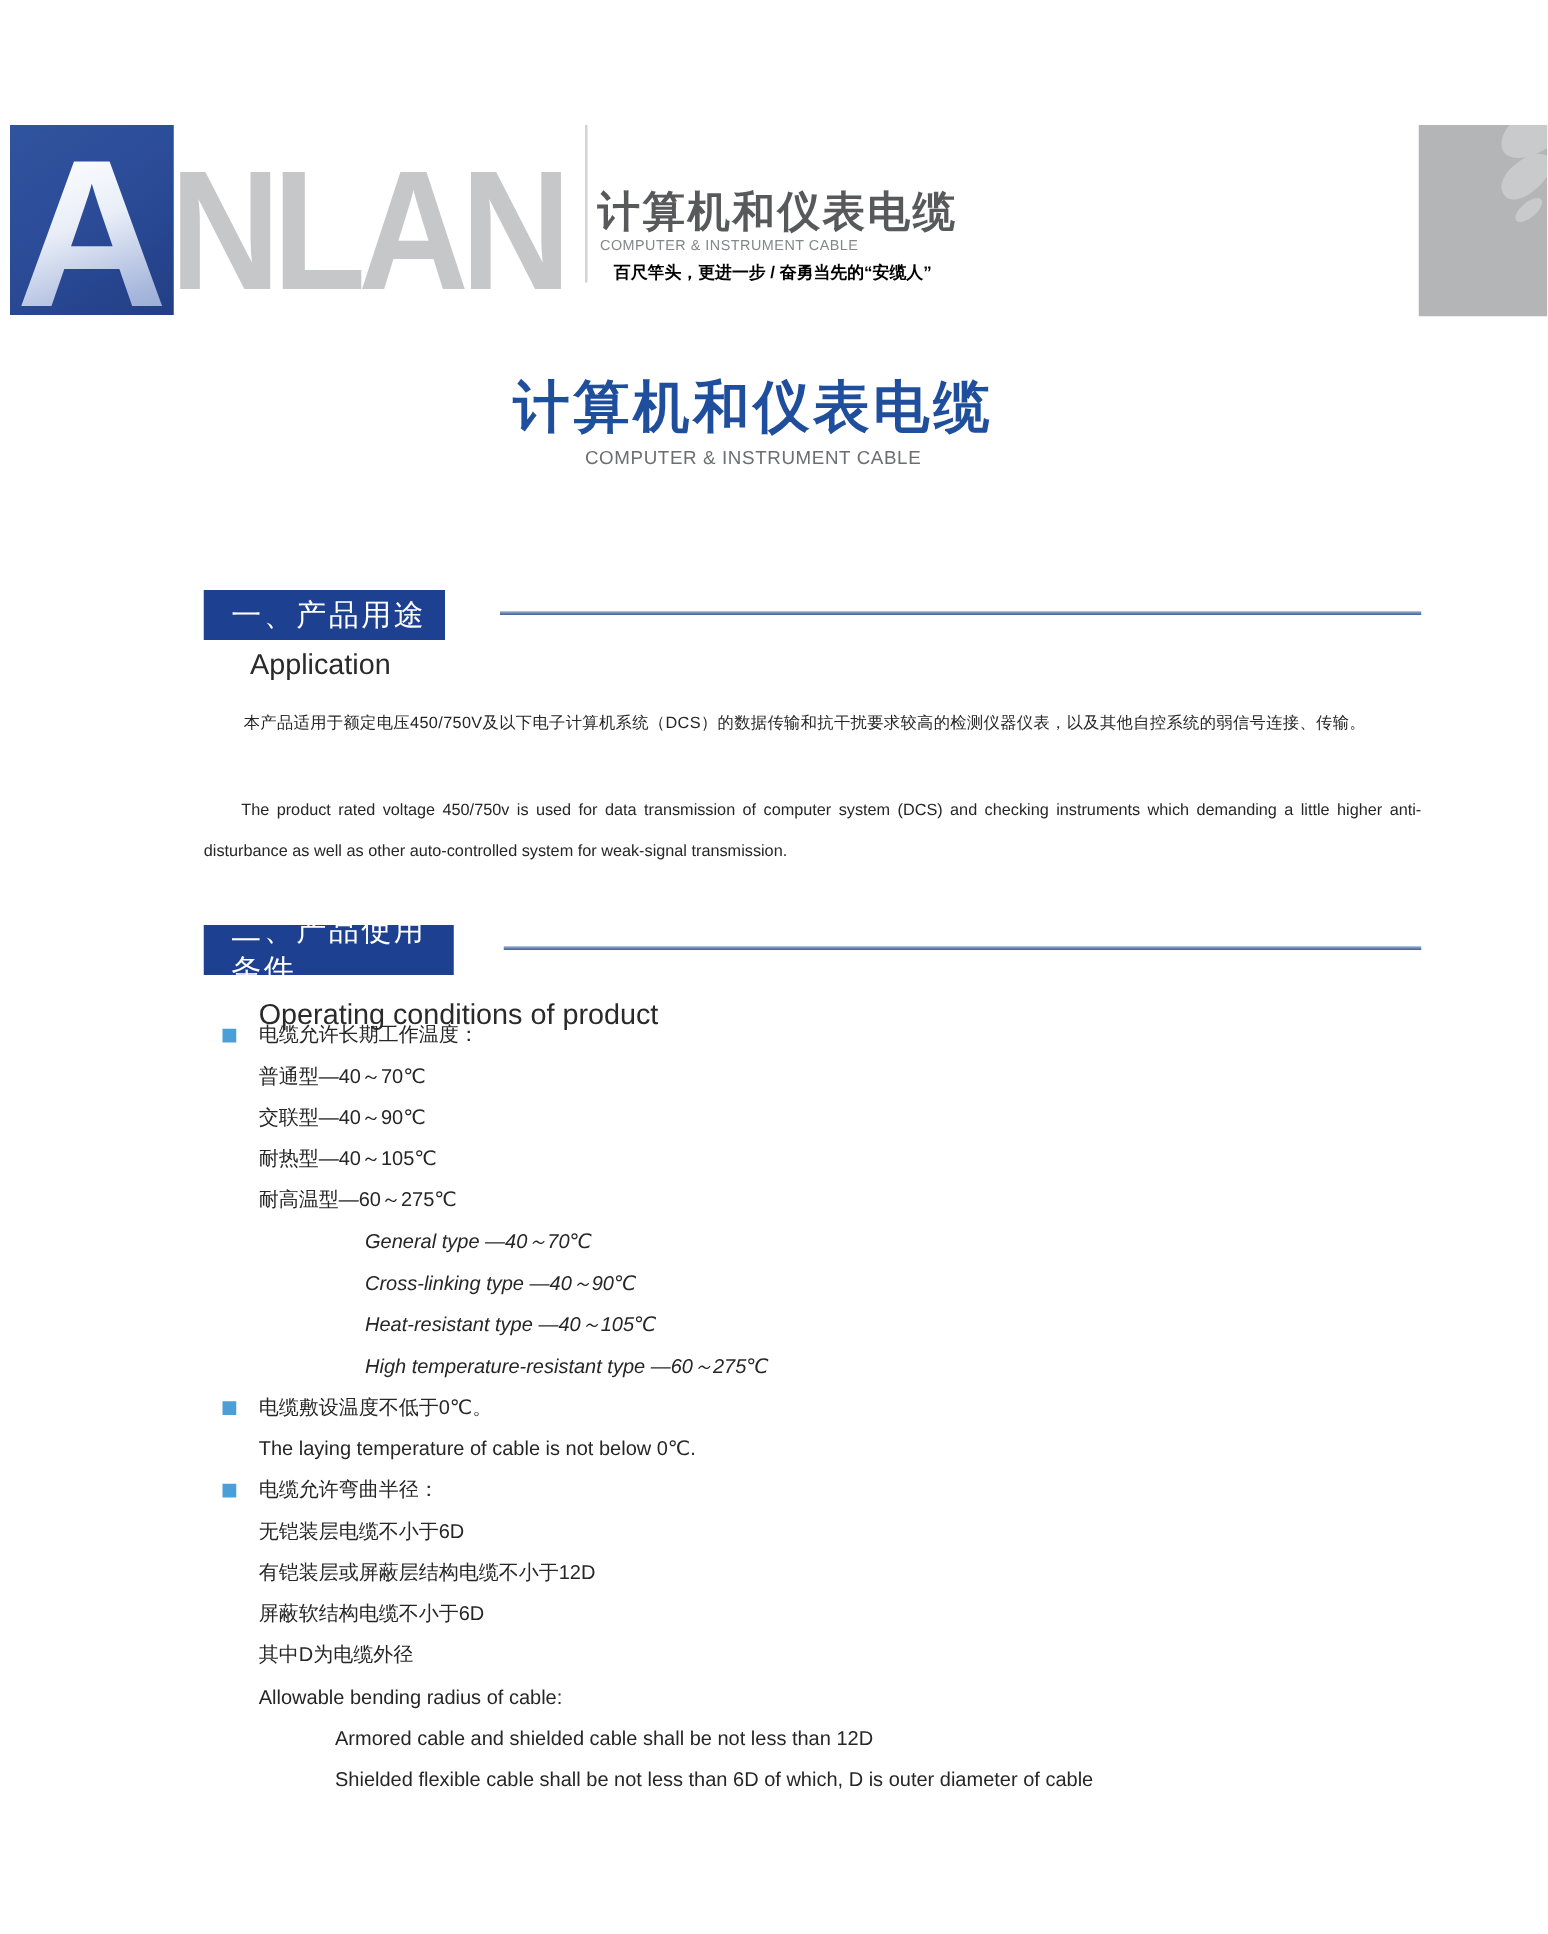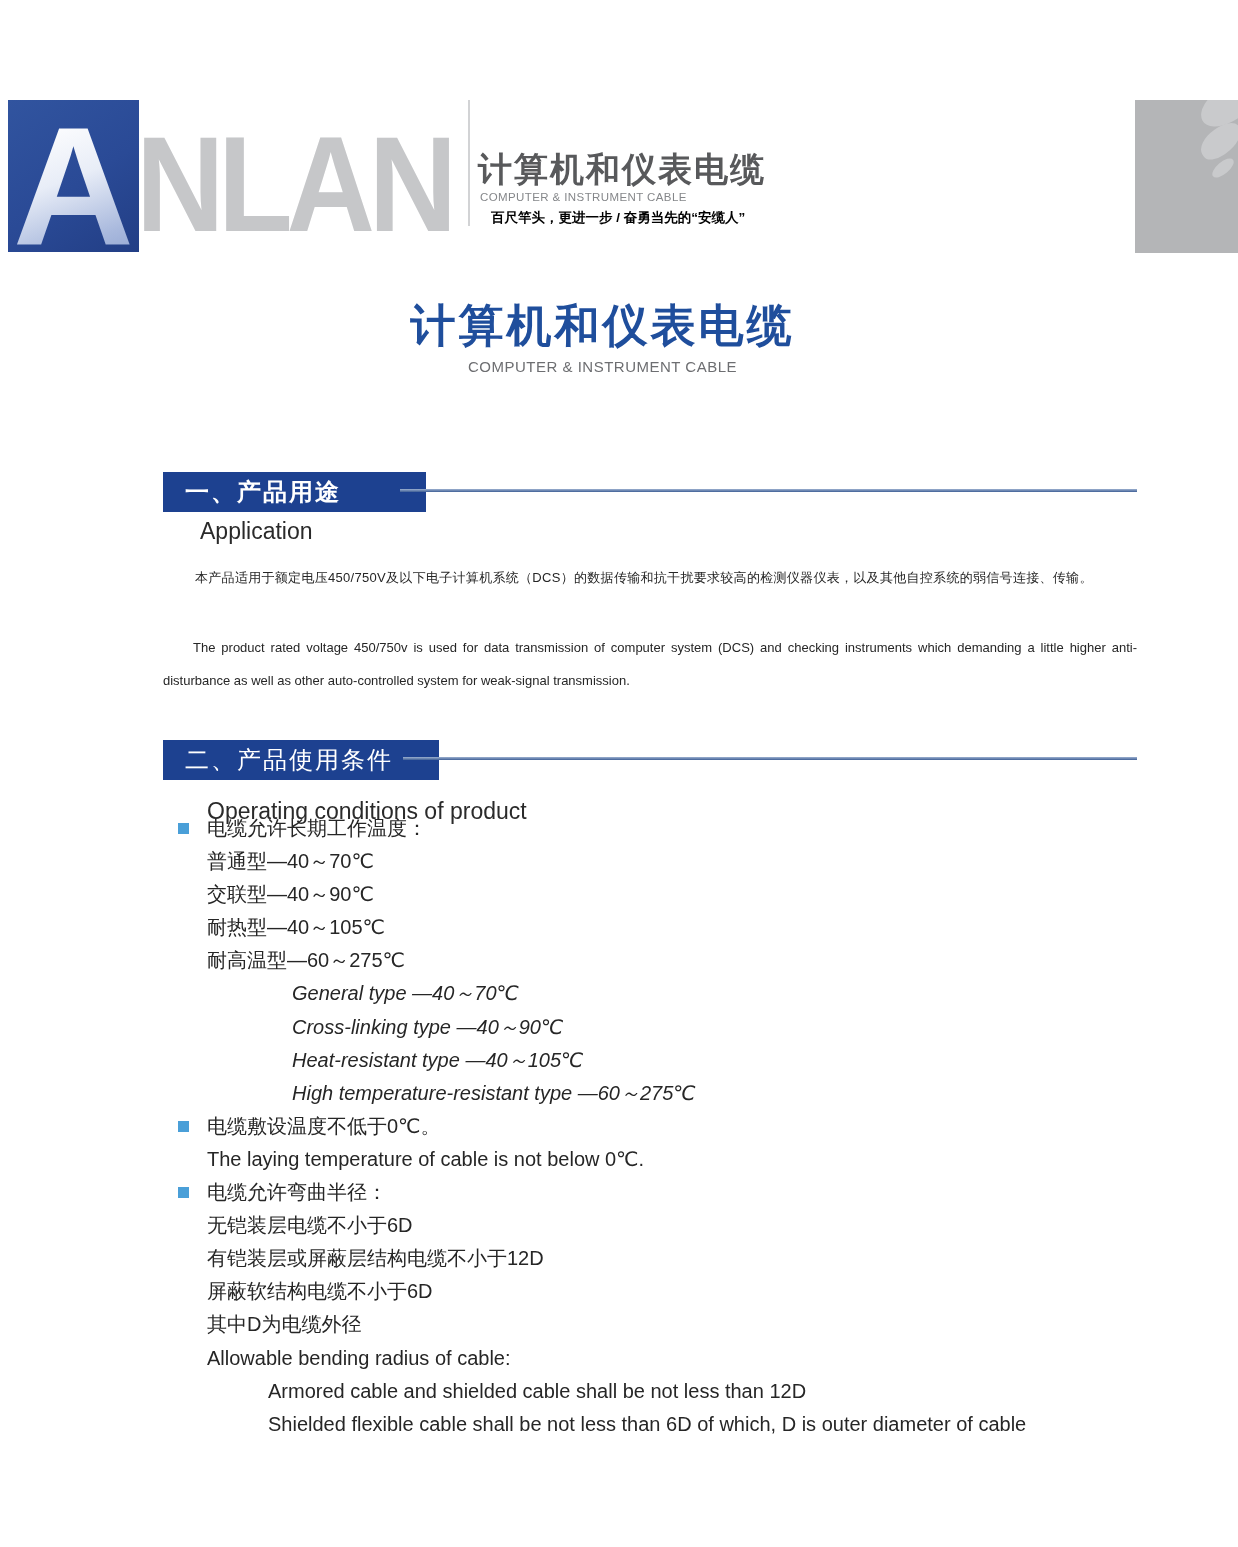--- a/index.html
+++ b/index.html
@@ -42,21 +42,21 @@
     padding-left:22px;box-sizing:border-box;font-size:24px;letter-spacing:2px;font-weight:500;}
   .sec-rule{height:3px;background:linear-gradient(#9db1d0,#3f5f96);}
   .sec-sub{font-size:23px;color:#2a2a2a;}
 
   
   .para{width:974px;font-size:13px;text-align:justify;color:#262626;}
   .para-cn{line-height:34px;text-indent:32px;letter-spacing:.3px;}
   .para-en{line-height:33px;text-indent:30px;}
 
   
-  .cond-list{left:163px;top:812px;width:978px;font-size:20px;color:#262626;}
+  .cond-list{left:163px;top:812px;width:978px;font-size:16px;color:#262626;}
   .row{position:relative;line-height:33.1px;white-space:nowrap;}
   .ind0{padding-left:44px;}
   .ind1{padding-left:129px;font-style:italic;}
   .ind2{padding-left:105px;}
   .bullet{position:absolute;left:15px;top:11px;width:11px;height:11px;background:#4a9fd8;}
 </style>
 </head>
 <body>
 
 <div class="page">
@@ -71,28 +71,28 @@
   <div class="abs hdr-slogan">百尺竿头，更进一步 / 奋勇当先的“安缆人”</div>
   <div class="abs corner-box">
     <div class="leaf1"></div>
     <div class="leaf2"></div>
     <div class="leaf3"></div>
   </div>
 
   <div class="abs page-title-cn">计算机和仪表电缆</div>
   <div class="abs page-title-en">COMPUTER &amp; INSTRUMENT CABLE</div>
 
-  <div class="abs sec-bar" style="left:163px;top:472px;width:263px;font-weight:bold;">一、产品用途</div>
+  <div class="abs sec-bar" style="left:163px;top:472px;width:193px;">一、产品用途</div>
   <div class="abs sec-rule" style="left:400px;top:489px;width:737px;"></div>
   <div class="abs sec-sub" style="left:200px;top:518px;">Application</div>
 
   <div class="abs para para-cn" style="left:163px;top:561px;">本产品适用于额定电压450/750V及以下电子计算机系统（DCS）的数据传输和抗干扰要求较高的检测仪器仪表，以及其他自控系统的弱信号连接、传输。</div>
   <div class="abs para para-en" style="left:163px;top:631px;">The product rated voltage 450/750v is used for data transmission of computer system (DCS) and checking instruments which demanding a little higher anti-disturbance as well as other auto-controlled system for weak-signal transmission.</div>
 
-  <div class="abs sec-bar" style="left:163px;top:740px;width:276px;">二、产品使用条件</div>
+  <div class="abs sec-bar" style="left:163px;top:740px;width:200px;">二、产品使用条件</div>
   <div class="abs sec-rule" style="left:403px;top:757px;width:734px;"></div>
   <div class="abs sec-sub" style="left:207px;top:786px;margin-top:12px;">Operating conditions of product</div>
 
   <div class="abs cond-list">
     <div class="row ind0"><span class="bullet"></span><span>电缆允许长期工作温度：</span></div>
     <div class="row ind0"><span>普通型—40～70℃</span></div>
     <div class="row ind0"><span>交联型—40～90℃</span></div>
     <div class="row ind0"><span>耐热型—40～105℃</span></div>
     <div class="row ind0"><span>耐高温型—60～275℃</span></div>
     <div class="row ind1"><span>General type —40～70℃</span></div>

